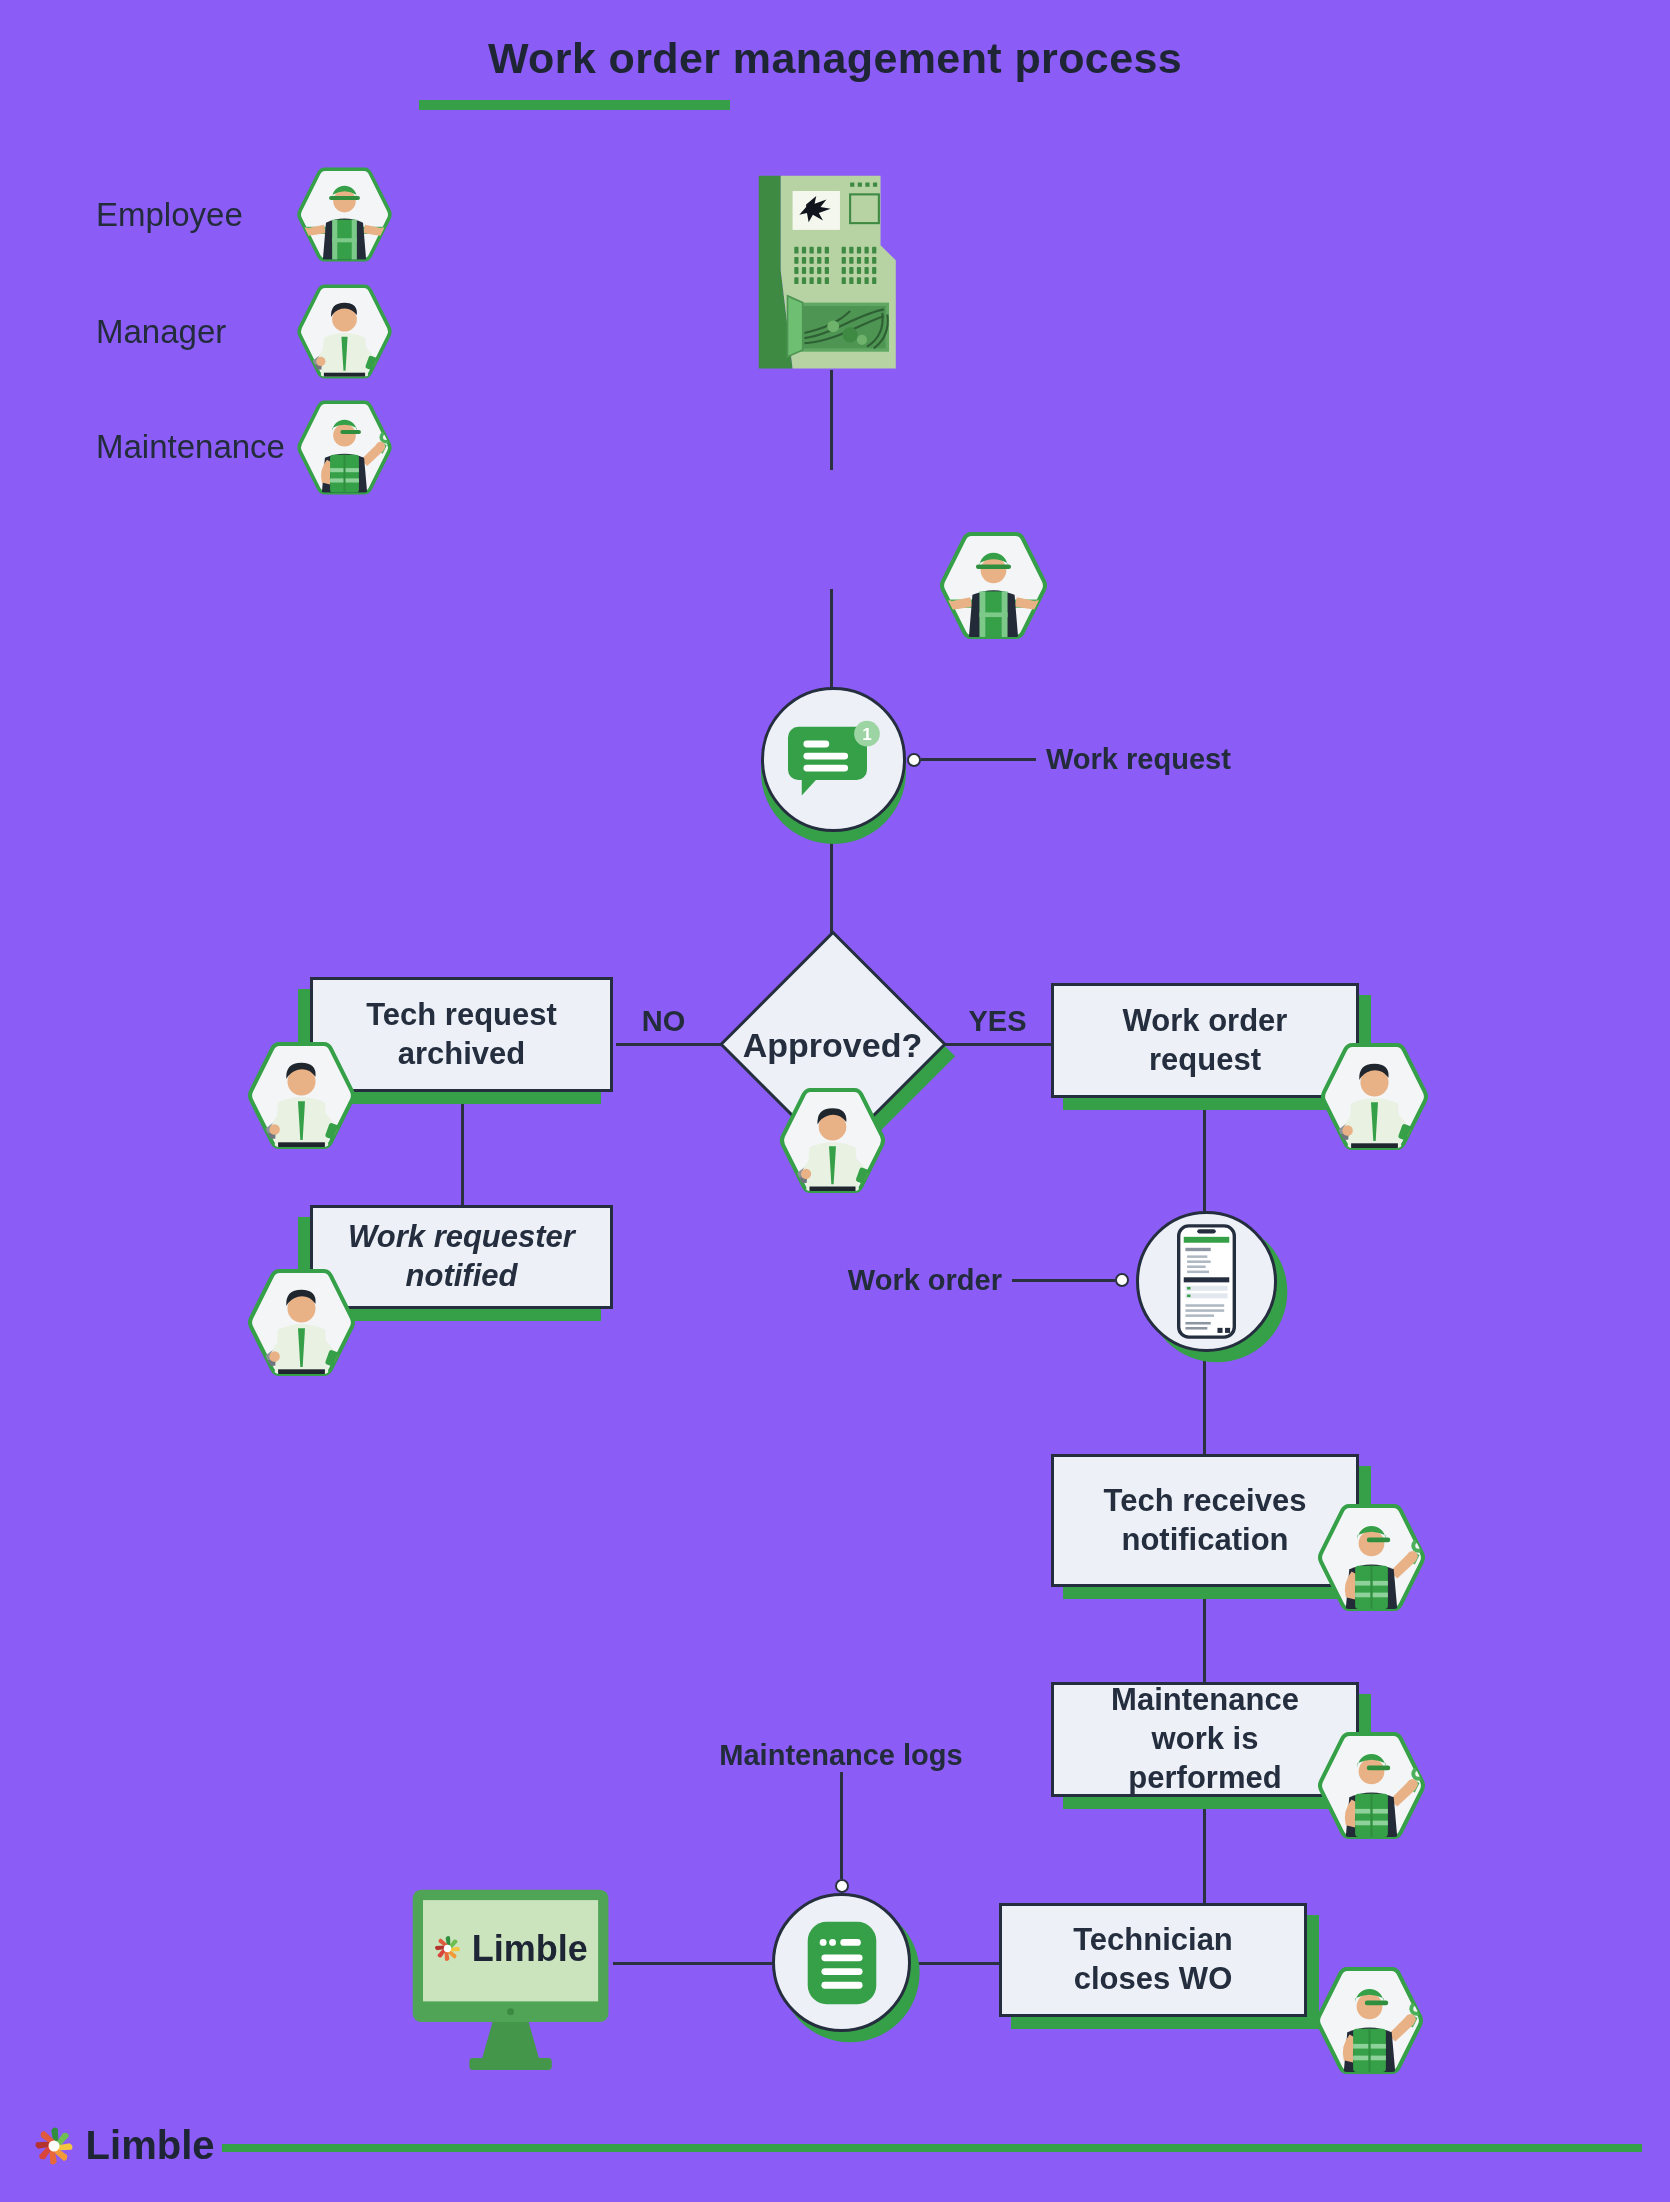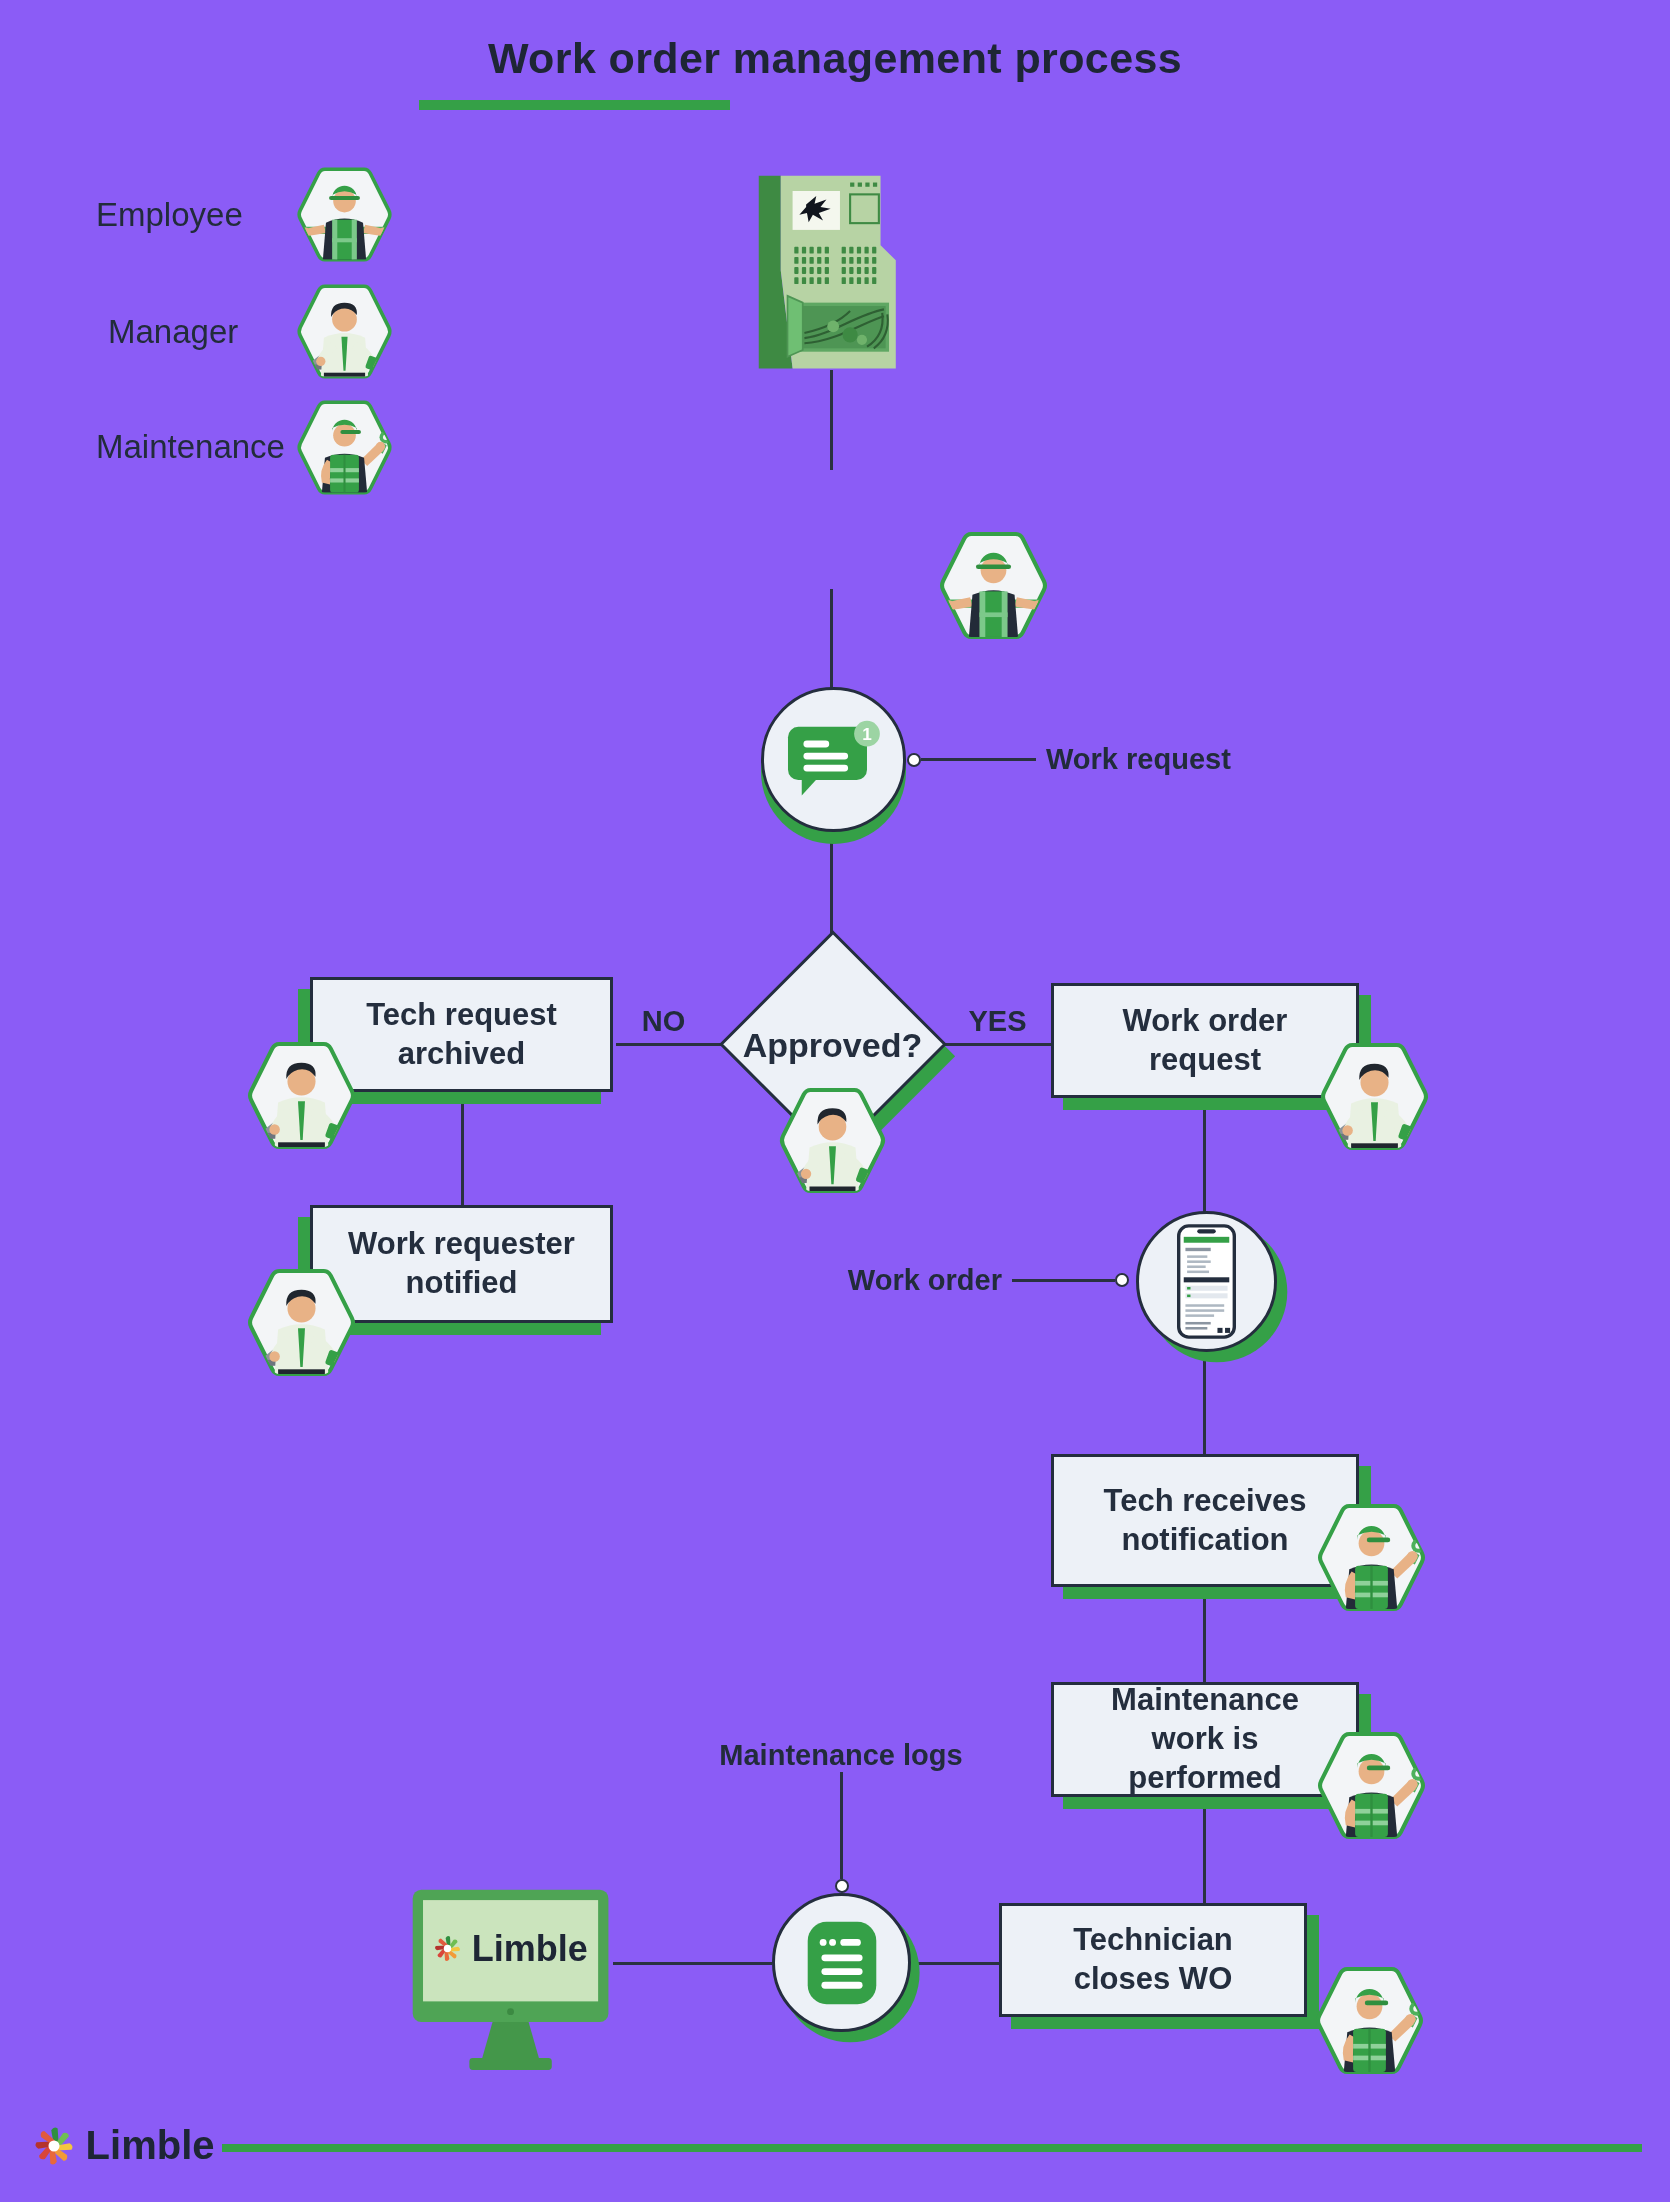--- a/index.html
+++ b/index.html
@@ -131,21 +131,21 @@
     </defs>
   </svg>
 
   <div class="abs title">Work order management process</div>
   <div class="abs title-underline"></div>
 
   <div class="abs legend-label" style="left:96px;top:196px;">Employee</div>
   <svg class="abs hexavatar" style="left:293px;top:163px;" width="103" height="103" viewBox="0 0 120 120">
       <use href="#sym-employee"></use>
     </svg>
-  <div class="abs legend-label" style="left:108px;top:313px;">Manager</div>
+  <div class="abs legend-label" style="left:96px;top:313px;">Manager</div>
   <svg class="abs hexavatar" style="left:293px;top:280px;" width="103" height="103" viewBox="0 0 120 120">
       <use href="#sym-manager"></use>
     </svg>
   <div class="abs legend-label" style="left:96px;top:428px;">Maintenance</div>
   <svg class="abs hexavatar" style="left:293px;top:396px;" width="103" height="103" viewBox="0 0 120 120">
       <use href="#sym-technician"></use>
     </svg>
 
   <svg class="abs" style="left:755px;top:169px;" width="153" height="203" viewBox="0 0 180 240">
     <polygon points="4,8 30,8 30,120 44,236 4,236" fill="#3E8A43"></polygon>
@@ -265,21 +265,21 @@
       <use href="#sym-manager"></use>
     </svg>
   <div class="abs branch-label" style="left:619px;top:1005px;">NO</div>
   <div class="abs branch-label" style="left:953px;top:1005px;">YES</div>
 
   <div class="abs fbox sh-l" style="left:310px;top:977px;width:303px;height:115px;padding:0 26px;">Tech request archived</div>
   <svg class="abs hexavatar" style="left:243px;top:1037px;" width="117" height="117" viewBox="0 0 136 136">
       <use href="#sym-manager"></use>
     </svg>
 
-  <div class="abs fbox sh-l" style="left:310px;top:1205px;width:303px;height:118px;padding:0 26px;">Work requester notified</div>
+  <div class="abs fbox sh-l" style="left:310px;top:1205px;width:303px;height:104px;padding:0 26px;font-style:italic;">Work requester notified</div>
   <svg class="abs hexavatar" style="left:243px;top:1264px;" width="117" height="117" viewBox="0 0 136 136">
       <use href="#sym-manager"></use>
     </svg>
 
   <div class="abs fbox sh-r" style="left:1051px;top:983px;width:308px;height:115px;padding:0 26px;">Work order request</div>
   <svg class="abs hexavatar" style="left:1316px;top:1038px;" width="117" height="117" viewBox="0 0 136 136">
       <use href="#sym-manager"></use>
     </svg>
 
   <div class="abs fcircle" style="left:1136px;top:1211px;width:141px;height:141px;box-shadow:10.3px 10.3px 0 0 #35A047;">

